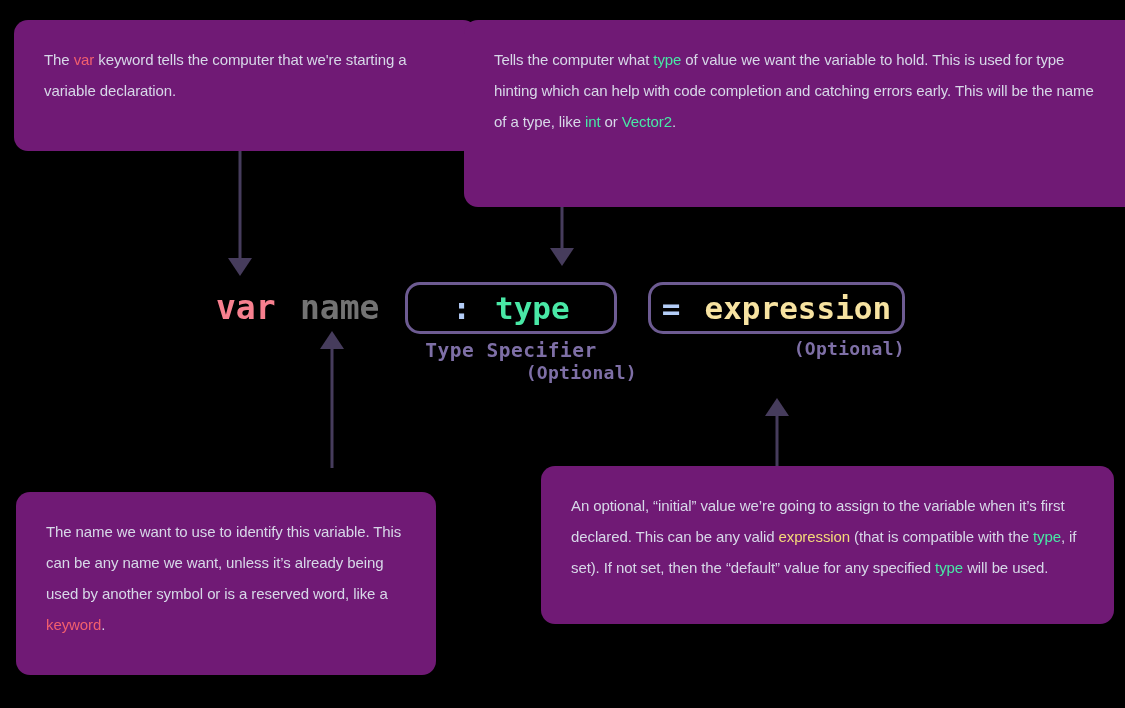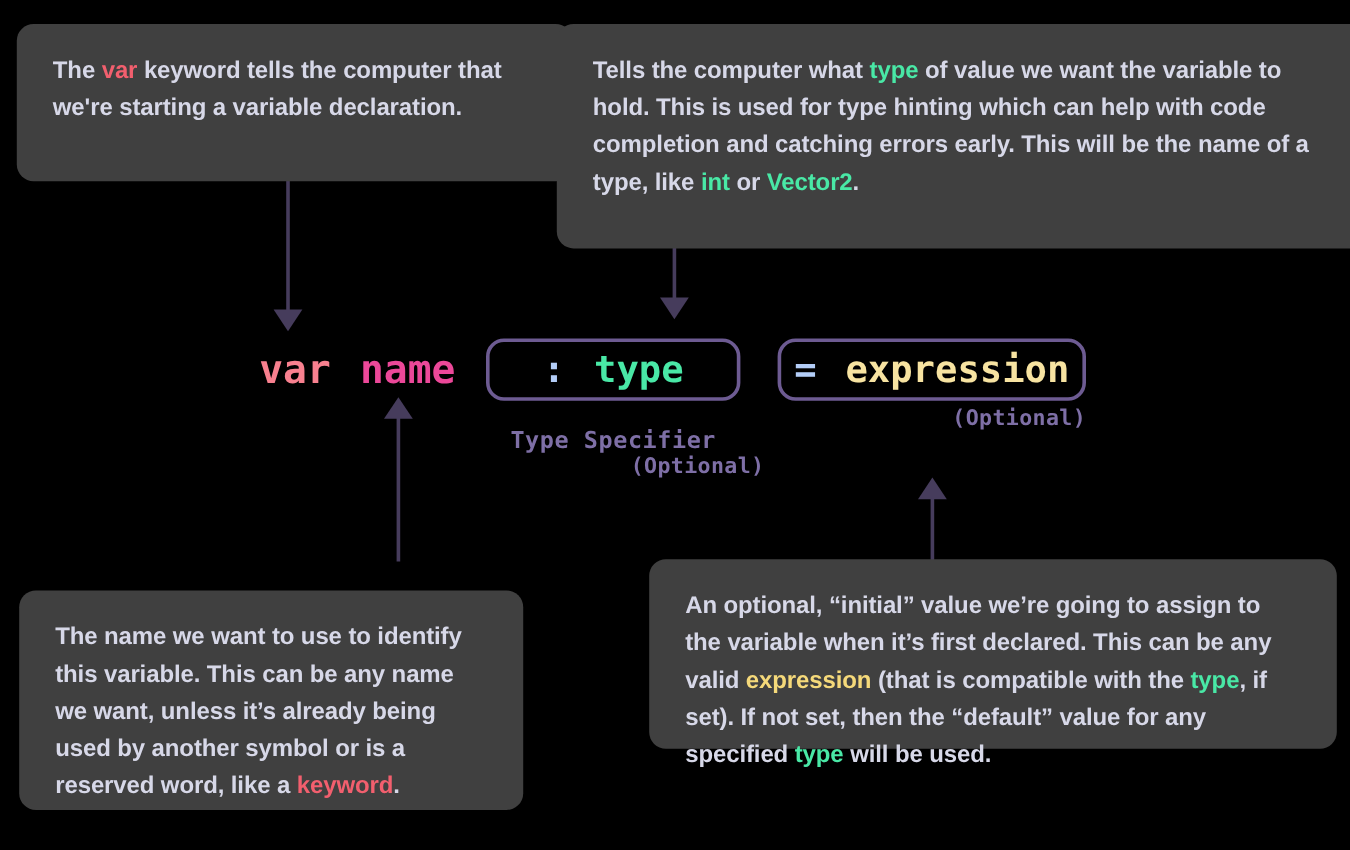--- a/index.html
+++ b/index.html
@@ -12,27 +12,27 @@
     width: 1125px;
     height: 708px;
     background: #000000;
     overflow: hidden;
     font-family: "Liberation Sans", sans-serif;
   }
 
   
   .callout {
     position: absolute;
-    background: #404040;
+    background: #701a75;
     border-radius: 14px;
     box-sizing: border-box;
     color: #d7d8e8;
     font-family: "Liberation Sans", sans-serif;
-    font-weight: bold;
-    font-size: 20px;
+    font-weight: normal;
+    font-size: 15px;
     line-height: 31px;
     letter-spacing: -0.1px;
   }
   .callout .inner { padding: 24px 30px 24px 30px; }
 
   #callout-var   { left: 14px;  top: 20px;  width: 463px; height: 131px; }
   #callout-type  { left: 464px; top: 20px;  width: 675px; height: 187px; }
   #callout-name  { left: 16px;  top: 492px; width: 420px; height: 183px; }
   #callout-expr  { left: 541px; top: 466px; width: 573px; height: 158px; }
 
@@ -59,21 +59,21 @@
   }
   .code-token {
     position: absolute;
     font-family: "DejaVu Sans Mono", "Liberation Mono", monospace;
     font-weight: bold;
     font-size: 33px;
     line-height: 56px;
     white-space: pre;
   }
   #tok-var  { left: 216px; top: 0; color: #f8808f; }
-  #tok-name { left: 300px; top: 0; color: #ec4899; }
+  #tok-name { left: 300px; top: 0; color: #737373; }
 
   .slot {
     position: absolute;
     box-sizing: border-box;
     border: 3px solid #6d5b92;
     border-radius: 15px;
     height: 52px;
     top: 2px;
     display: flex;
     align-items: center;
@@ -114,21 +114,21 @@
     letter-spacing: 0.5px;
   }
   .caption .c-sub {
     display: block;
     font-size: 18px;
     font-weight: bold;
     line-height: 20px;
     letter-spacing: 0.3px;
     text-align: right;
   }
-  #cap-type { left: 385px; top: 355px; width: 252px; }
+  #cap-type { left: 385px; top: 339px; width: 252px; }
   #cap-init { left: 648px; top: 339px; width: 257px; }
 </style>
 </head>
 <body>
 
 <div id="stage">
 
   <svg id="arrows" viewBox="0 0 1125 708" width="1125" height="708">
     <g stroke="#463c5c" stroke-width="3" fill="#463c5c">
 

